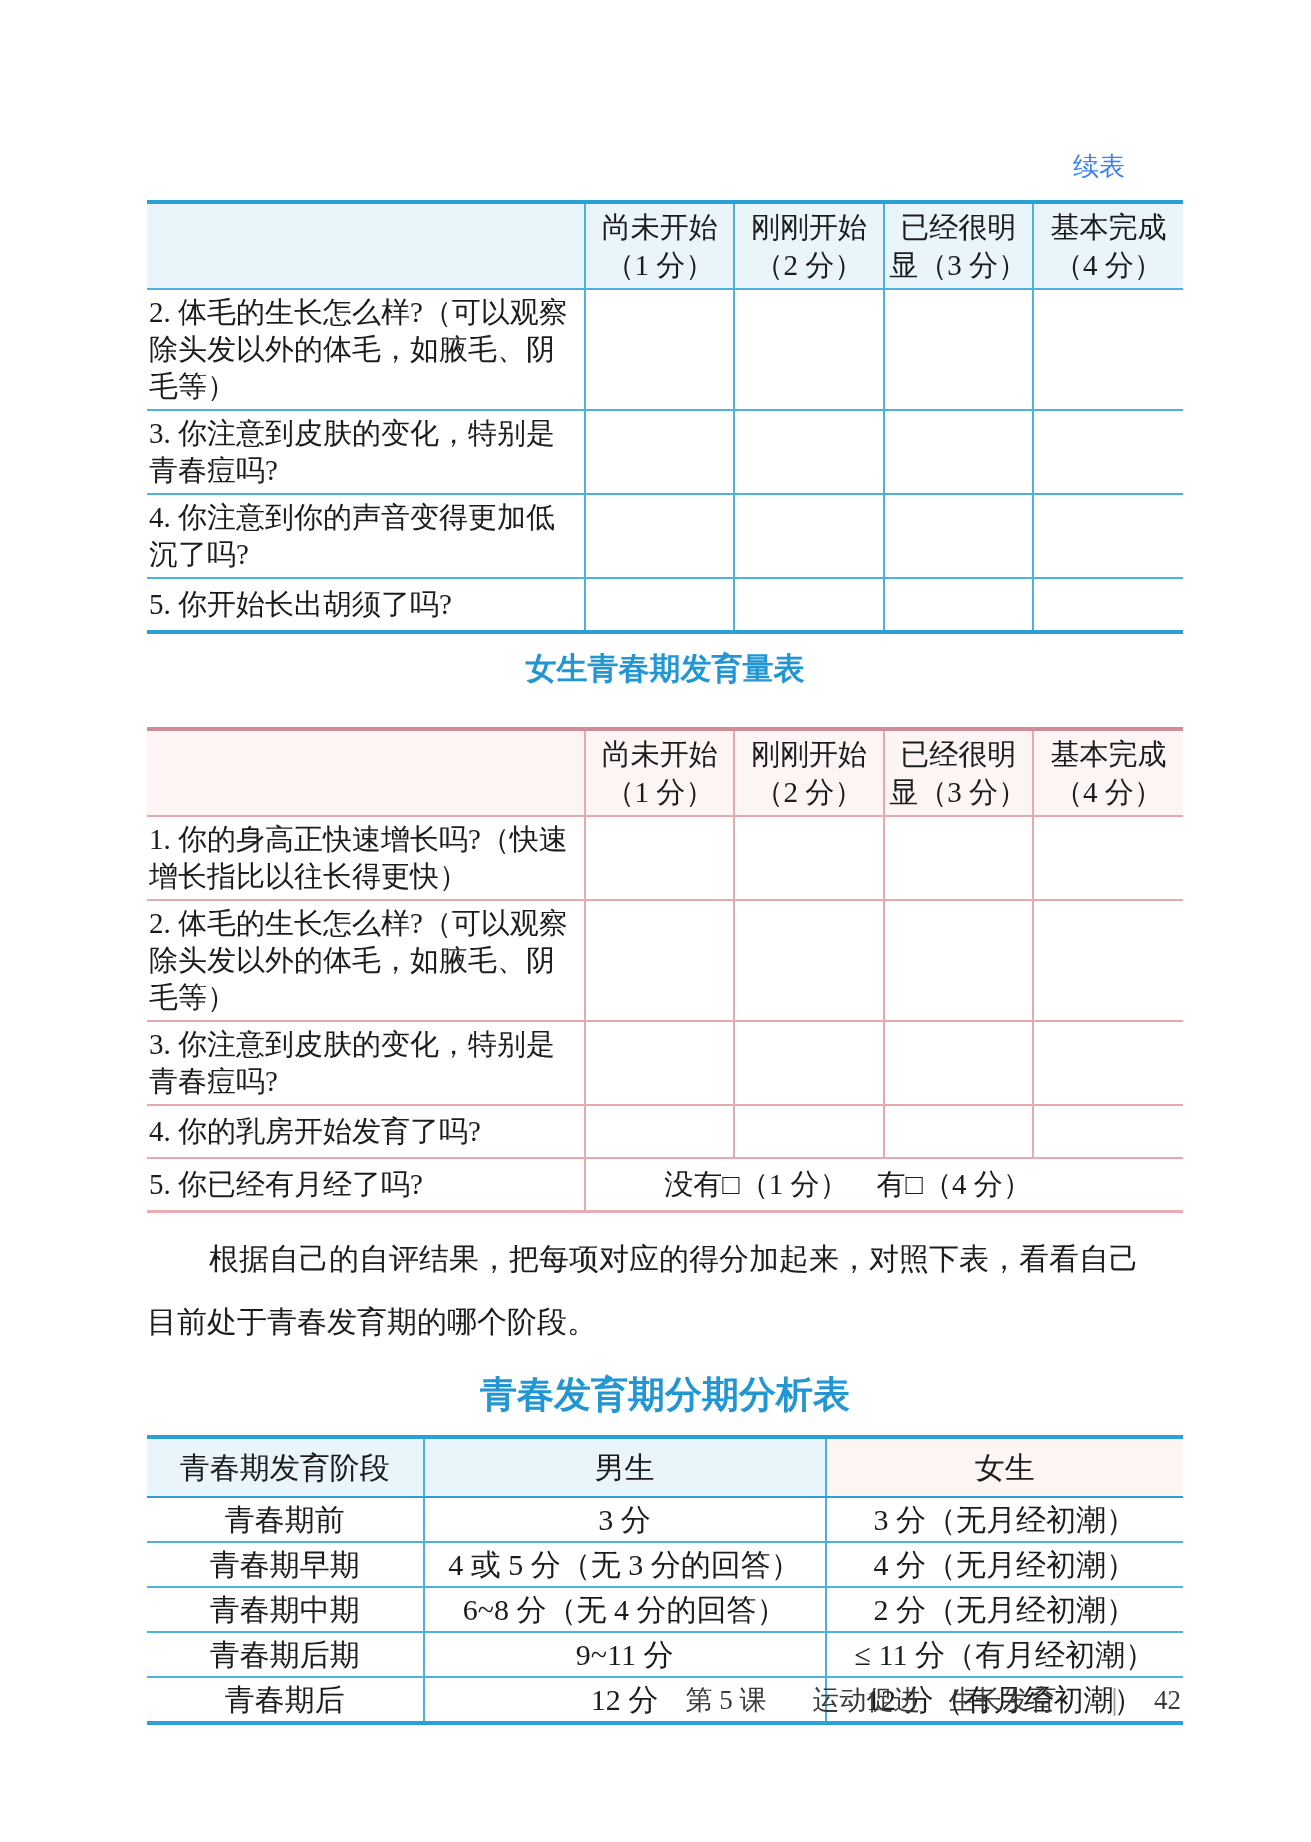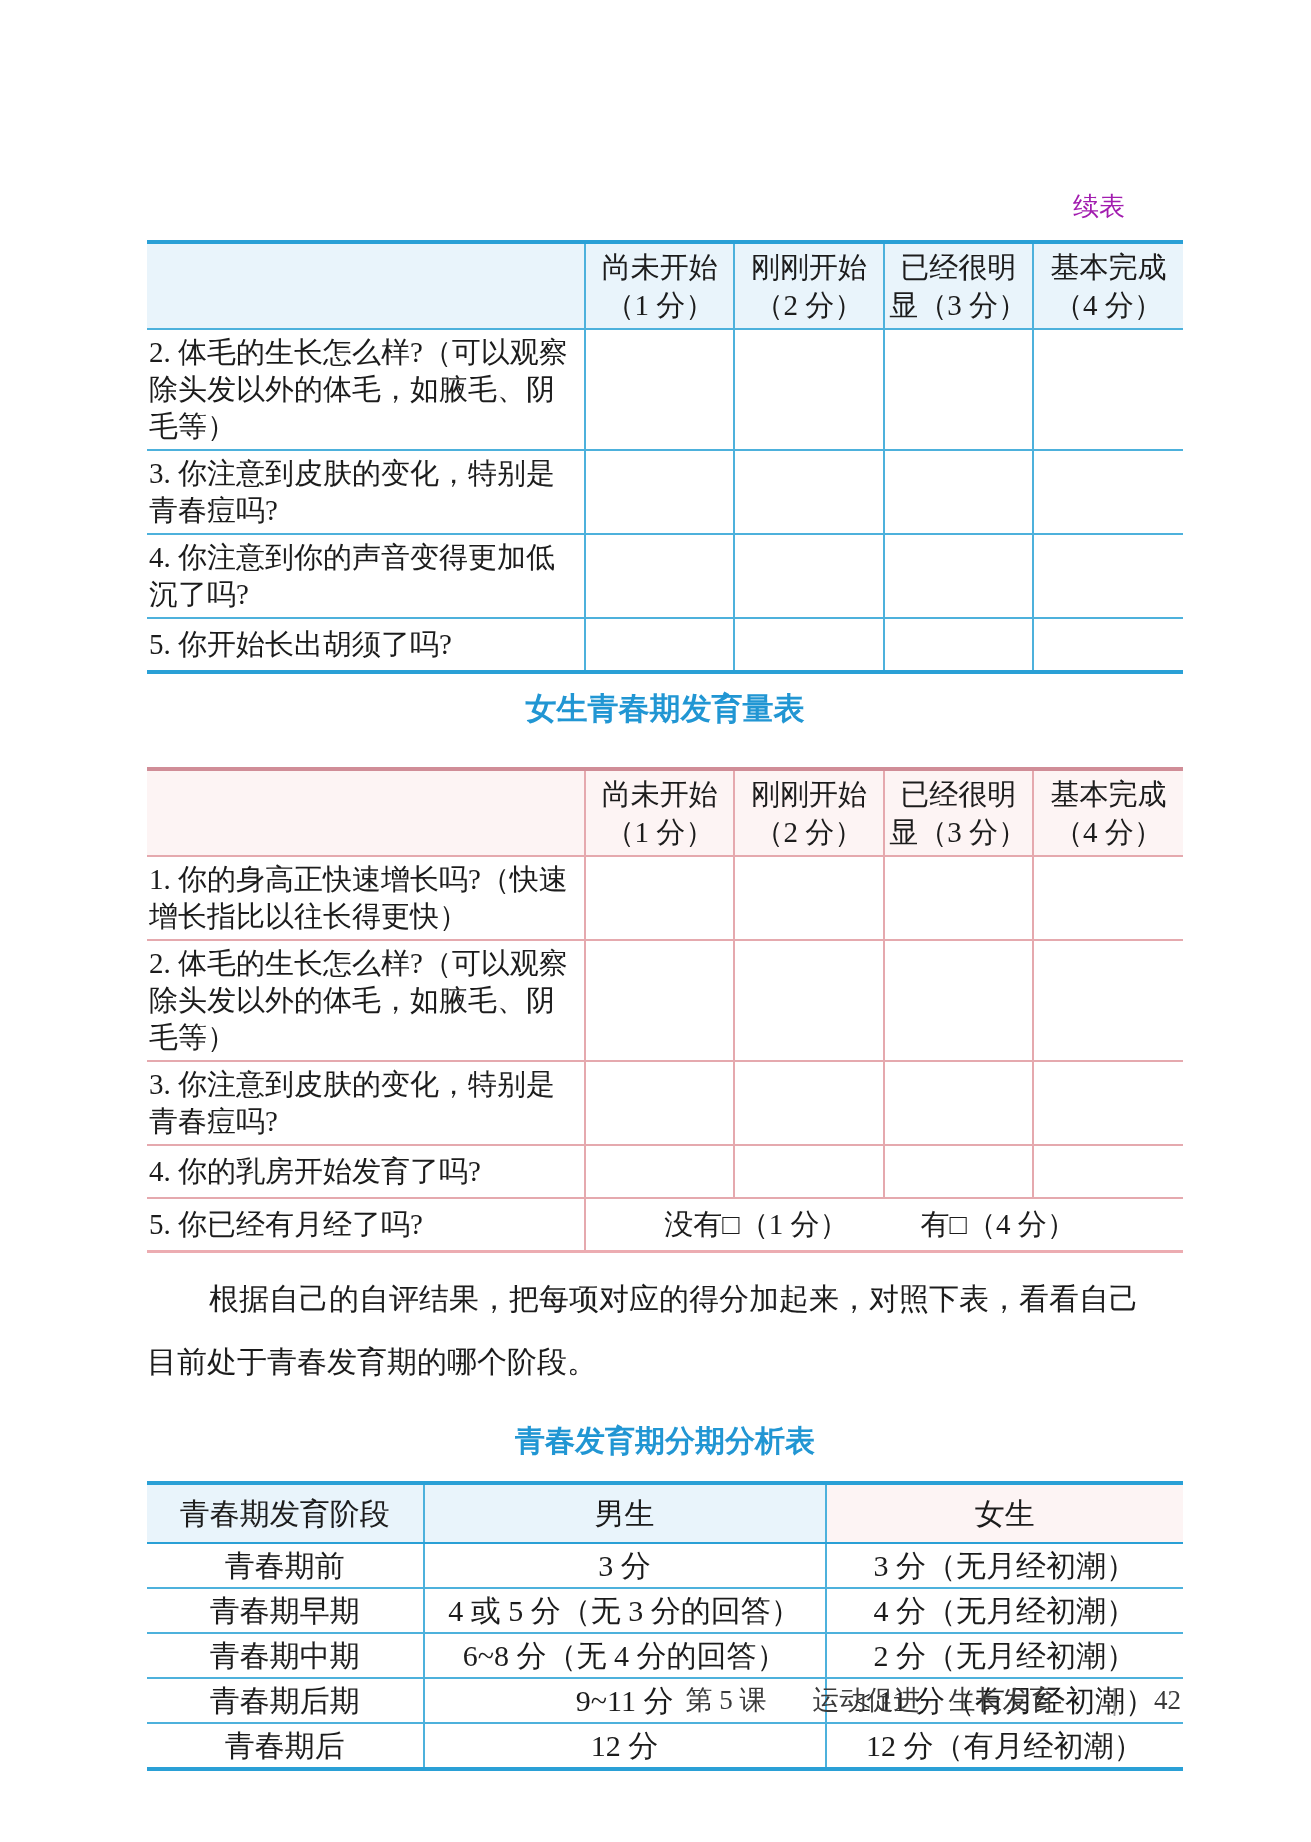--- a/index.html
+++ b/index.html
@@ -24,23 +24,22 @@
     font-family:"Liberation Serif","DejaVu Serif",serif;
     color:var(--text);
     padding:150px 128px 0 147px;
     overflow:hidden;
   }
   .continued{
     text-align:right;
     padding-right:58px;
     font-size:26px;
     line-height:34px;
-    color:#a21caf;
+    color:#3b82f6;
     margin-bottom:16px;
-    margin-top:40px;
   }
   table.score{
     width:100%;
     border-collapse:collapse;
     table-layout:fixed;
     font-size:29px;
   }
   table.score td{vertical-align:middle;}
   
   table.blue{border-top:4px solid var(--blue-thick);border-bottom:4px solid var(--blue-thick);}
@@ -64,21 +63,21 @@
     padding:4px 8px 4px 2px;
   }
   tr.single td{padding-top:7px;padding-bottom:7px;}
   td.a{background:transparent;}
   td.options-cell{padding:7px 0;}
   .options{
     display:flex;
     justify-content:flex-start;
     align-items:center;
     padding-left:78px;
-    gap:72px;
+    gap:28px;
     font-size:29px;
     line-height:37px;
   }
   .sec-title{
     text-align:center;
     color:var(--title-blue);
     font-weight:bold;
     font-size:31px;
     line-height:42px;
     margin-top:14px;
@@ -87,23 +86,23 @@
   .para{
     font-size:30px;
     line-height:63px;
     margin-top:14px;
   }
   .para .l1{text-indent:62px;}
   .analysis-title{
     text-align:center;
     color:var(--title-blue);
     font-weight:bold;
-    font-size:30px;
+    font-size:37px;
     line-height:40px;
-    margin-top:28px;
+    margin-top:22px;
     margin-bottom:20px;
   }
   table.analysis{
     width:100%;
     border-collapse:collapse;
     table-layout:fixed;
     font-size:30px;
     border-top:4px solid var(--blue-thick);
     border-bottom:4px solid var(--blue-thick);
   }

